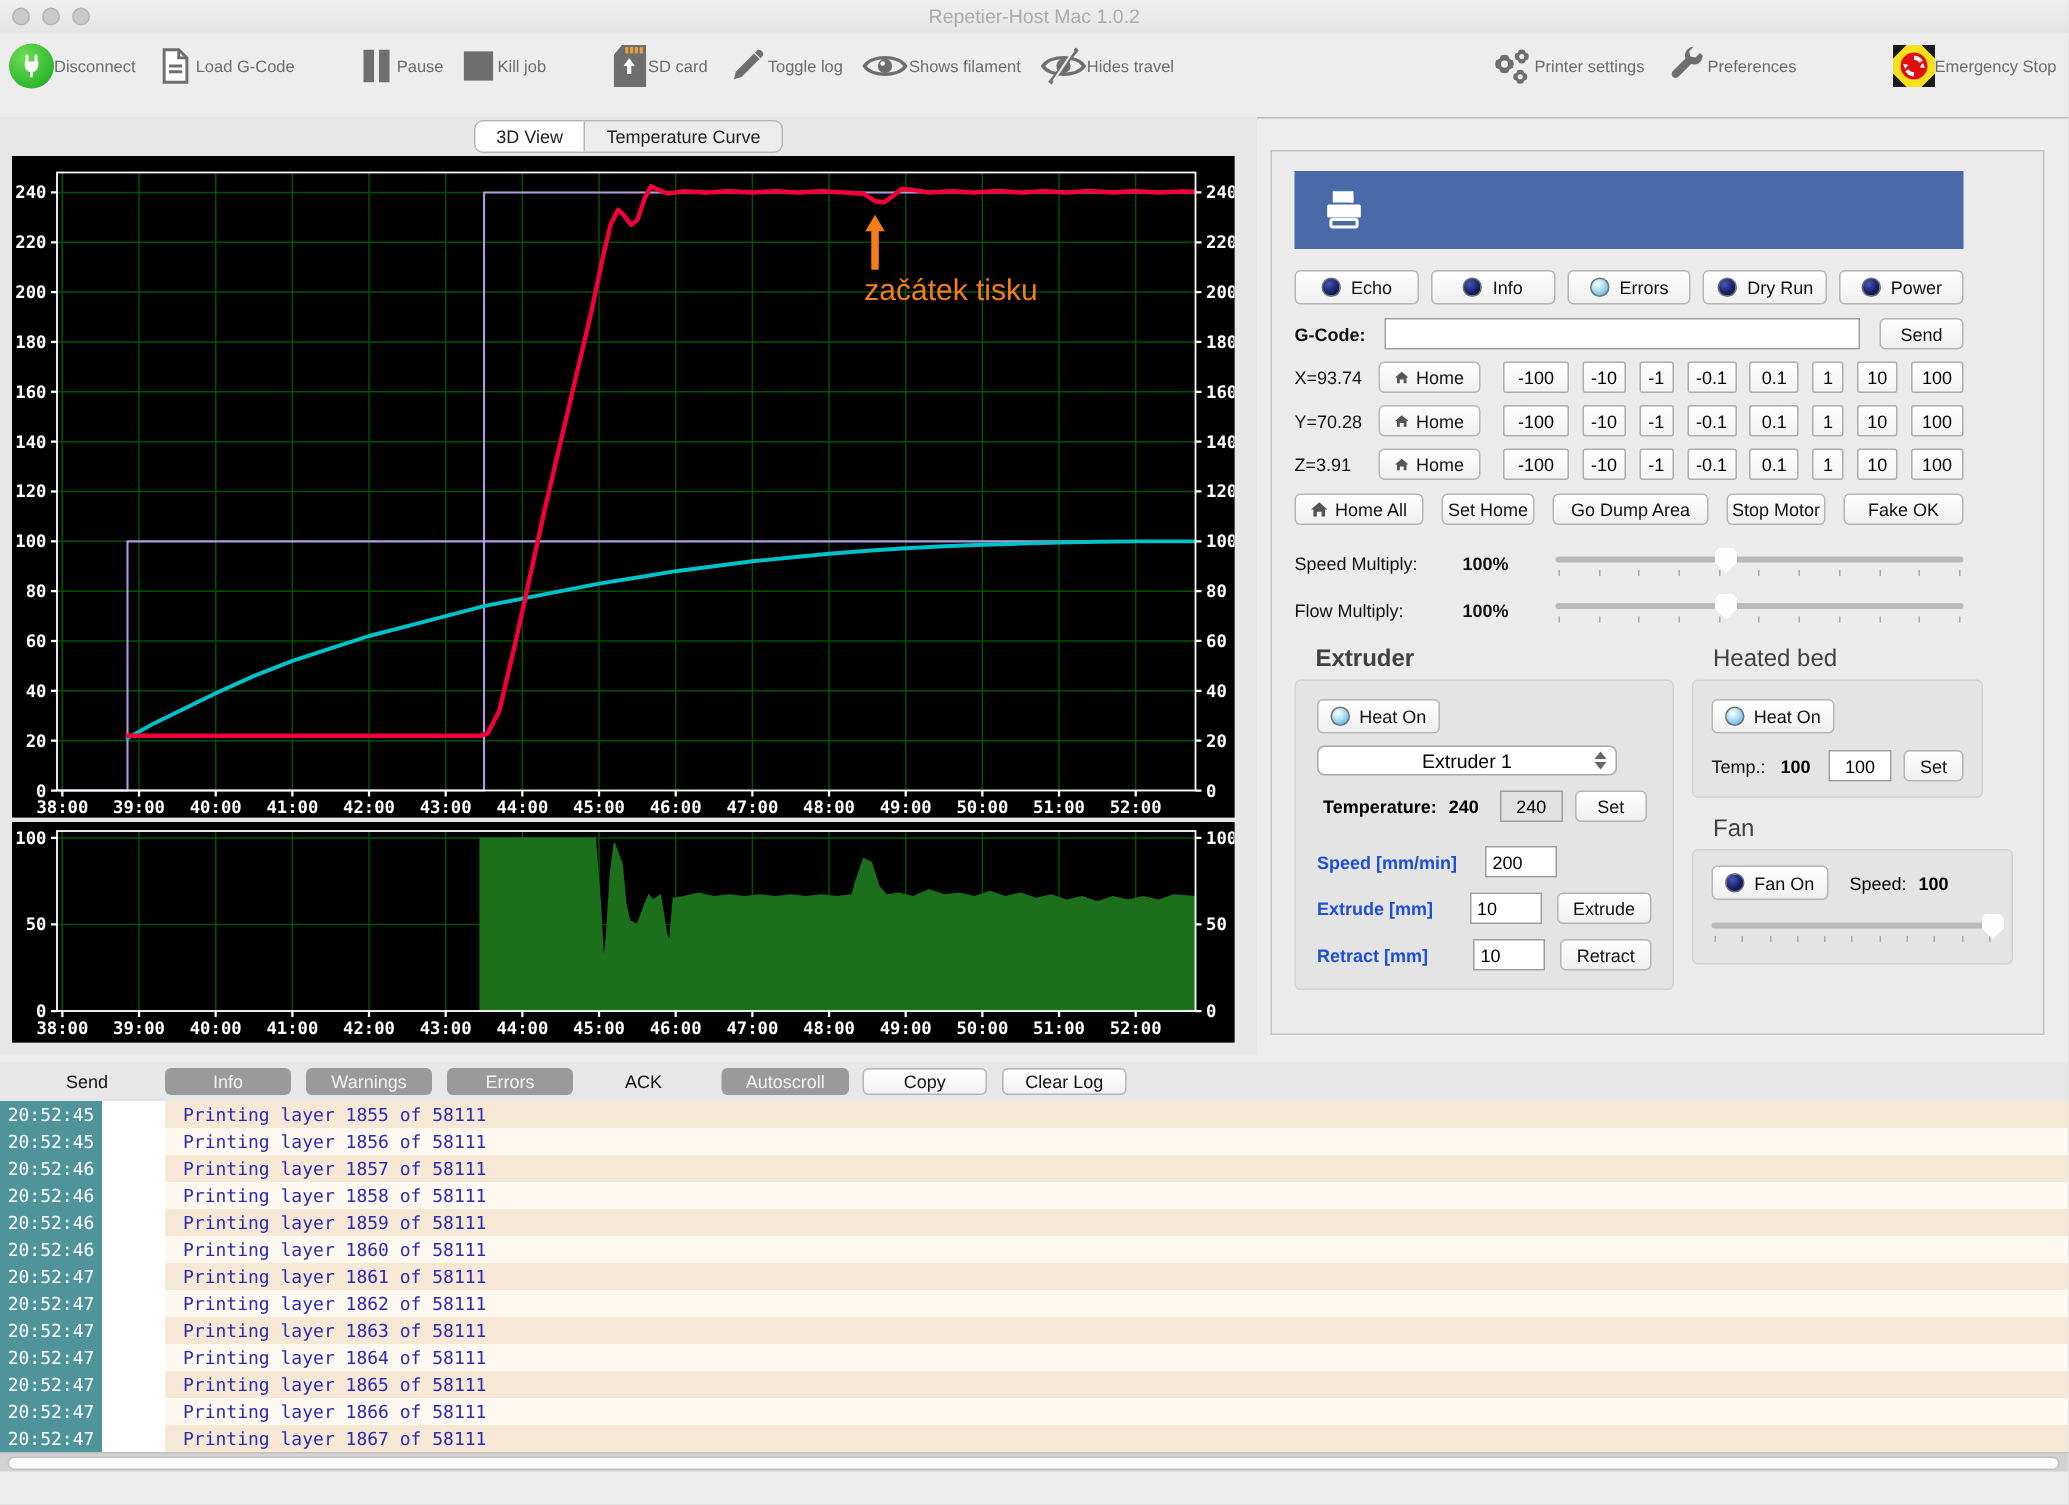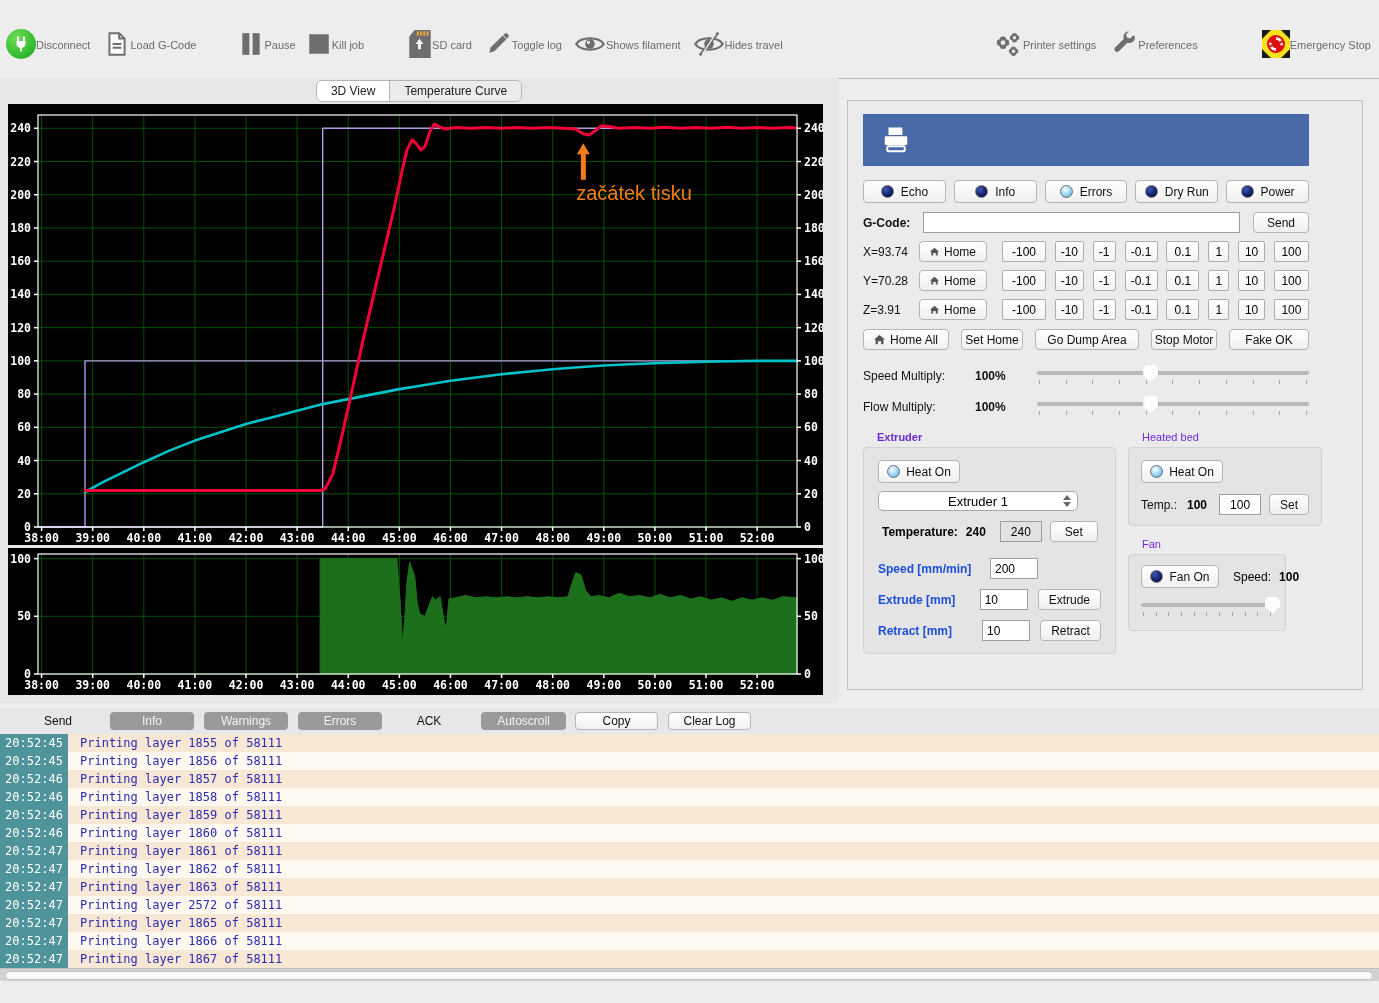--- a/index.html
+++ b/index.html
@@ -81,28 +81,28 @@
   .slider-value{width:62px;font-size:12px;font-weight:bold;color:#111;}
   .slider{flex:1;position:relative;height:24px;cursor:default;}
   .slider .track{position:absolute;left:0;right:0;top:7px;height:4px;background:#b9b9b9;border-radius:2px;}
   .slider .ticks{position:absolute;left:2px;right:2px;top:16px;display:flex;justify-content:space-between;}
   .slider .tick{width:1px;height:4px;background:#a8a8a8;}
   .slider .thumb{position:absolute;top:1px;width:15px;height:17px;margin-left:-8px;background:#fdfdfd;
         clip-path:polygon(18% 0,82% 0,100% 22%,100% 58%,50% 100%,0 58%,0 22%);
         filter:drop-shadow(0 1px 1px rgba(0,0,0,0.35));}
   
   .groups-row{display:flex;margin:14px 0 0 15px;}
-  .group-title{font-size:11px;color:#6d28d9;margin:0 0 4px 14px;}
+  .group-title{font-size:16px;color:#404040;margin:0 0 4px 14px;}
   .group-title.bold{font-weight:bold;}
   .group-box{background:#e4e4e4;border:1px solid #d2d2d2;border-radius:4px;box-sizing:border-box;}
   .ext-col{width:253px;}
   .ext-box{width:253px;padding:12px 14px;}
   .bed-col{margin-left:12px;width:194px;}
   .bed-box{width:194px;padding:12px 12px 10px;}
-  .fan-box{width:158px;padding:10px 12px;}
+  .fan-box{width:214px;padding:10px 12px;}
   .heat-btn{width:80px;gap:6px;flex:none;}
   .select-box{margin-top:8px;width:200px;height:20px;background:#fff;border:1px solid #a8a8a8;border-radius:5px;
               display:flex;align-items:center;font-size:13px;box-sizing:border-box;position:relative;}
   .select-box .sel-text{flex:1;text-align:center;}
   .stepper{position:absolute;right:6px;top:3px;display:flex;flex-direction:column;gap:2px;}
   .stepper i{display:block;width:0;height:0;border-left:4px solid transparent;border-right:4px solid transparent;}
   .stepper .up{border-bottom:5px solid #666;}
   .stepper .down{border-top:5px solid #666;}
   .ext-temp-row{display:flex;align-items:center;margin-top:10px;}
   .ext-temp-row .t-label{font-size:12px;font-weight:bold;margin-left:4px;}
@@ -120,40 +120,48 @@
   .log-toolbar{position:absolute;left:0;top:708px;width:100%;height:26px;background:#e7e7e7;
                display:flex;align-items:center;}
   .lt-plain{font-size:12px;color:#111;text-align:center;}
   .lt-active{background:#9a9a9a;color:#f2f2f2;font-size:12px;border-radius:4px;height:18px;
              display:flex;align-items:center;justify-content:center;}
   .lt-button{background:linear-gradient(#ffffff,#f1f1f1);border:1px solid #b5b5b5;color:#111;font-size:12px;
              border-radius:4px;height:18px;display:flex;align-items:center;justify-content:center;box-sizing:border-box;}
   .log-area{position:absolute;left:0;top:734px;width:100%;height:234px;background:#fff;overflow:hidden;}
   .log-row{display:flex;height:18px;line-height:18px;font-family:"DejaVu Sans Mono",monospace;font-size:12px;}
   .log-time{width:68px;background:#4f949b;color:#fff;text-align:center;flex:none;}
-  .log-msg{flex:1;color:#2a2ab2;padding-left:12px;white-space:pre;}
+  .log-msg{flex:1;color:#2a2ab2;padding-left:12px;white-space:pre;margin-left:42px;}
   .log-row.odd .log-msg{background:#f7e8d5;}
   .log-row.even .log-msg{background:#fdf8f0;}
   .hscroll{position:absolute;left:0;top:968px;width:100%;height:13px;background:#d2d2d2;border-top:1px solid #bdbdbd;box-sizing:border-box;}
   .hscroll .thumb{position:absolute;left:5px;top:2px;height:9px;width:1368px;background:#fafafa;border-radius:5px;border:1px solid #c2c2c2;box-sizing:border-box;}
   
   .statusbar{position:absolute;left:0;top:981px;width:100%;height:22px;background:#ececec;
              border-top:1px solid #a8a8a8;font-size:12px;color:#1c1c1c;}
   .sb-left{position:absolute;left:6px;top:4px;}
   .sb-progress{position:absolute;left:256px;top:7px;width:193px;height:8px;background:#dadada;border:1px solid #c0c0c0;border-radius:4px;box-sizing:border-box;}
   .sb-progress .fill{height:100%;background:#9d9d9d;border-radius:4px 0 0 4px;}
   .sb-fps{position:absolute;left:472px;top:4px;}
   .sb-firmware{position:absolute;left:523px;top:4px;}
   .sb-temps{position:absolute;left:670px;top:4px;}
 </style>
 </head>
 <body>
 
 <div class="app" data-name="repetier-host-window">
 
+  <div class="titlebar" data-name="title-bar">
+    <div class="win-dots" data-name="window-controls">
+      <div class="win-dot" data-name="close-window-button"></div>
+      <div class="win-dot" data-name="minimize-window-button"></div>
+      <div class="win-dot" data-name="zoom-window-button"></div>
+    </div>
+    <div class="win-title" data-name="window-title">Repetier-Host Mac 1.0.2</div>
+  </div>
 
   <div class="toolbar" id="toolbar" data-name="main-toolbar">
       <div class="tb-item" data-name="toolbar-item-disconnect">
         <span class="tb-icon" data-name="plug-icon">
           <span class="plug-circle">
             <svg width="18" height="18" viewBox="0 0 24 24">
               <path d="M8 3v5M16 3v5" stroke="#fff" stroke-width="2.6" stroke-linecap="round" fill="none"></path>
               <path d="M6 8h12v3.5a6 6 0 0 1-12 0z" fill="#fff"></path>
               <path d="M12 17v5" stroke="#fff" stroke-width="2.4" fill="none"></path>
             </svg>
@@ -754,21 +762,21 @@
       <div class="log-row even" data-name="log-entry">
         <span class="log-time" data-name="log-timestamp">20:52:47</span>
         <span class="log-msg" data-name="log-message">Printing layer 1862 of 58111</span>
       </div>
       <div class="log-row odd" data-name="log-entry">
         <span class="log-time" data-name="log-timestamp">20:52:47</span>
         <span class="log-msg" data-name="log-message">Printing layer 1863 of 58111</span>
       </div>
       <div class="log-row even" data-name="log-entry">
         <span class="log-time" data-name="log-timestamp">20:52:47</span>
-        <span class="log-msg" data-name="log-message">Printing layer 2572 of 58111</span>
+        <span class="log-msg" data-name="log-message">Printing layer 1864 of 58111</span>
       </div>
       <div class="log-row odd" data-name="log-entry">
         <span class="log-time" data-name="log-timestamp">20:52:47</span>
         <span class="log-msg" data-name="log-message">Printing layer 1865 of 58111</span>
       </div>
       <div class="log-row even" data-name="log-entry">
         <span class="log-time" data-name="log-timestamp">20:52:47</span>
         <span class="log-msg" data-name="log-message">Printing layer 1866 of 58111</span>
       </div>
       <div class="log-row odd" data-name="log-entry">

